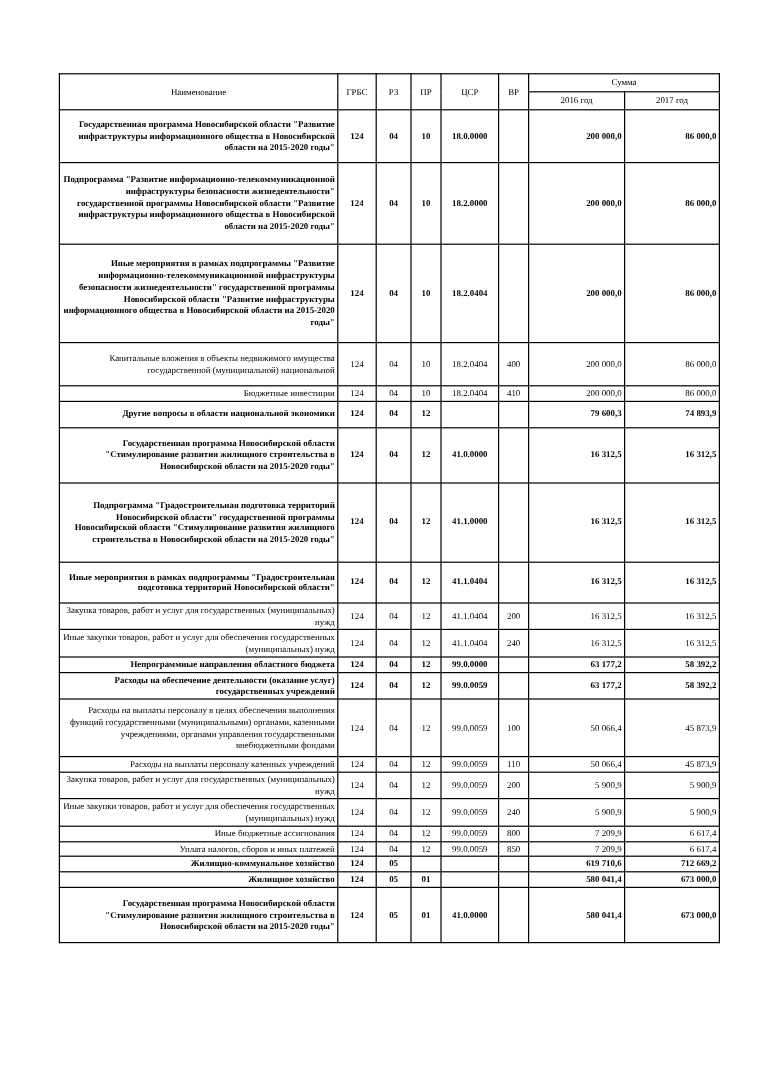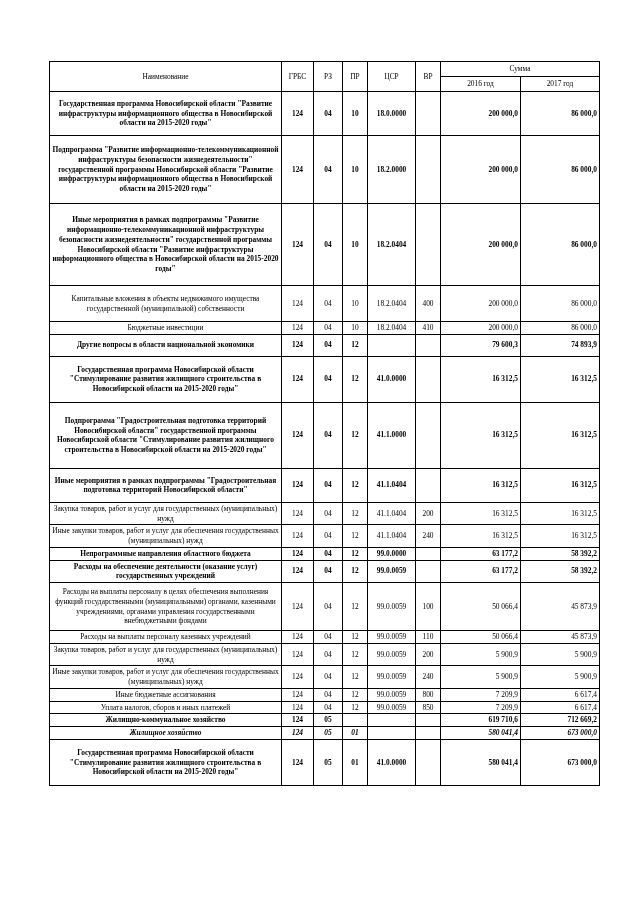--- a/index.html
+++ b/index.html
@@ -10,21 +10,21 @@
   td, th { border: 1px solid #000; padding: 1px 2px; vertical-align: middle; }
   th { font-weight: normal; text-align: center; }
   col.c-name { width: 232px; }
   col.c-grbs { width: 32px; }
   col.c-rz { width: 29px; }
   col.c-pr { width: 25px; }
   col.c-csr { width: 48px; }
   col.c-vr { width: 25px; }
   col.c-s16 { width: 80px; }
   col.c-s17 { width: 79px; }
-  td.name { text-align: center; }
+  td.name { text-align: right; }
   td.code { text-align: center; }
   td.num { text-align: right; padding-left: 24px; }
   tr.bold td { font-weight: bold; }
   thead th { height: 12px; }
   .footer { position: absolute; left: 0; width: 536px; top: 908px; text-align: right;
             font-family: "DejaVu Sans", sans-serif; font-size: 7px; color: #222; }
 </style>
 </head>
 <body>
 
@@ -79,21 +79,21 @@
         <td class="name">Иные мероприятия в рамках подпрограммы "Развитие информационно-телекоммуникационной инфраструктуры безопасности жизнедеятельности" государственной программы Новосибирской области "Развитие инфраструктуры информационного общества в Новосибирской области на 2015-2020 годы"</td>
         <td class="code">124</td>
         <td class="code">04</td>
         <td class="code">10</td>
         <td class="code">18.2.0404</td>
         <td class="code"></td>
         <td class="num">200 000,0</td>
         <td class="num">86 000,0</td>
       </tr>
       <tr style="height: 36px;">
-        <td class="name">Капитальные вложения в объекты недвижимого имущества государственной (муниципальной) собственности</td>
+        <td class="name">Капитальные вложения в объекты недвижимого имущества государственной (муниципальной) национальной</td>
         <td class="code">124</td>
         <td class="code">04</td>
         <td class="code">10</td>
         <td class="code">18.2.0404</td>
         <td class="code">400</td>
         <td class="num">200 000,0</td>
         <td class="num">86 000,0</td>
       </tr>
       <tr style="height: 11px;">
         <td class="name">Бюджетные инвестиции</td>
@@ -248,21 +248,21 @@
       <tr class="bold" style="height: 10px;">
         <td class="name">Жилищно-коммунальное хозяйство</td>
         <td class="code">124</td>
         <td class="code">05</td>
         <td class="code"></td>
         <td class="code"></td>
         <td class="code"></td>
         <td class="num">619 710,6</td>
         <td class="num">712 669,2</td>
       </tr>
-      <tr class="bold" style="height: 10px; font-style: italic;">
+      <tr class="bold" style="height: 10px;">
         <td class="name">Жилищное хозяйство</td>
         <td class="code">124</td>
         <td class="code">05</td>
         <td class="code">01</td>
         <td class="code"></td>
         <td class="code"></td>
         <td class="num">580 041,4</td>
         <td class="num">673 000,0</td>
       </tr>
       <tr class="bold" style="height: 46px;">

